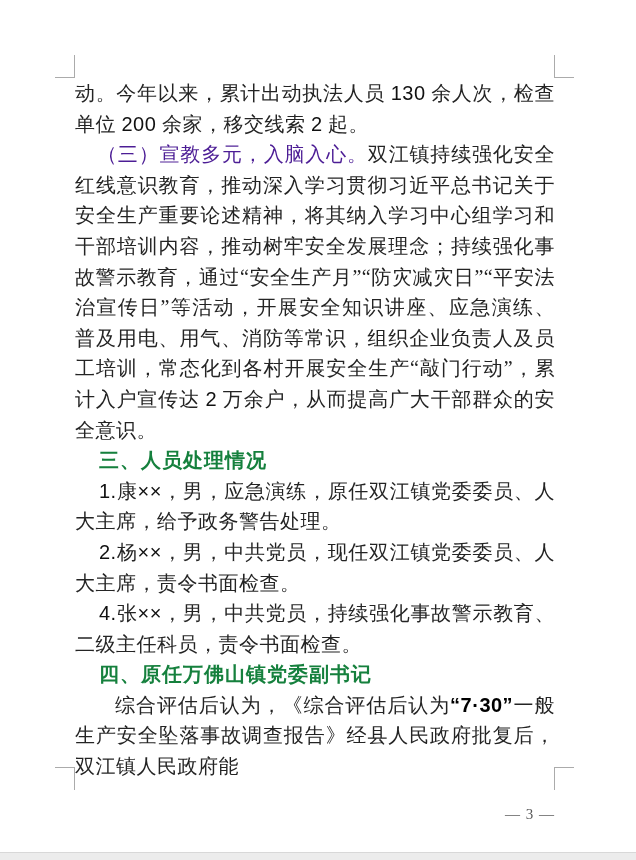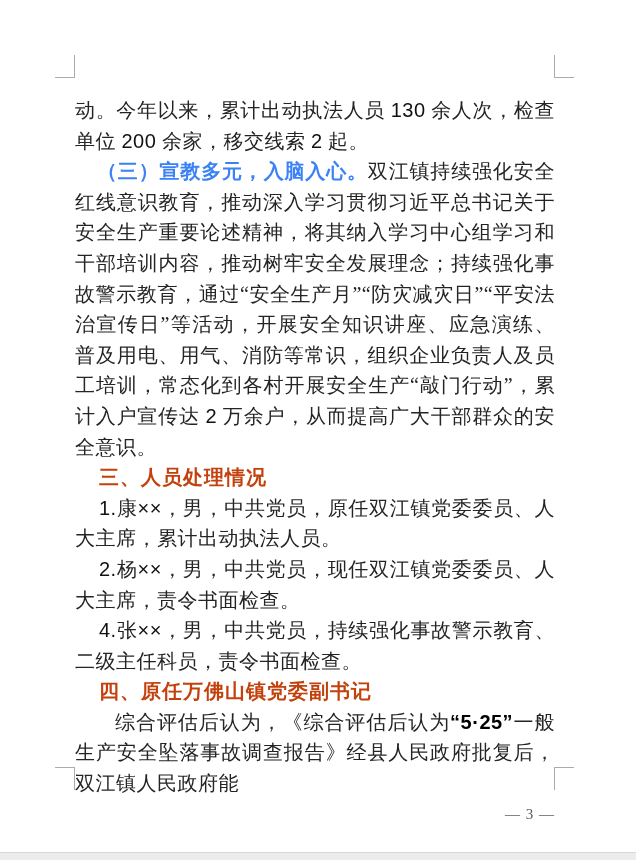--- a/index.html
+++ b/index.html
@@ -15,42 +15,42 @@
   
   .crop { position: absolute; width: 20px; height: 23px; }
   .crop-tl { left: 55px;  top: 55px;  border-right: 1px solid #ababab; border-bottom: 1px solid #ababab; }
   .crop-tr { left: 554px; top: 55px;  border-left:  1px solid #ababab; border-bottom: 1px solid #ababab; }
   .crop-bl { left: 55px;  top: 767px; border-right: 1px solid #ababab; border-top:    1px solid #ababab; }
   .crop-br { left: 554px; top: 767px; border-left:  1px solid #ababab; border-top:    1px solid #ababab; }
   
   .content {
     position: absolute;
     left: 75px;
-    top: 95px;
+    top: 78px;
     width: 480px;
     color: #242424;
     font-size: 20px;
     line-height: 30.6px;
     text-align: justify;
     letter-spacing: 0.5px;
   }
   .para { margin: 0; }
   .ptype-continuation { text-indent: 0; }
   .ptype-indent-sub   { text-indent: 22px; }
   .ptype-numbered     { text-indent: 24px; }
   .ptype-indent       { text-indent: 40px; }
   .ptype-heading {
     text-indent: 24px;
     font-family: "Liberation Sans", sans-serif;
     font-weight: 700;
-    color: #c2410c;
+    color: #15803d;
     letter-spacing: 1px;
   }
   .run-body    { }
-  .run-boldkai { font-weight: 700; color: #3b82f6; }
+  .run-boldkai { font-weight: 400; color: #4c1d95; }
   .run-num     { font-family: "Liberation Sans", sans-serif; color: #111111; }
   .run-sym     { font-family: "Liberation Sans", sans-serif; color: #111111; }
   .run-numbold { font-family: "Liberation Sans", sans-serif; font-weight: 700; color: #000000; }
   
   .footer {
     position: absolute;
     left: 75px;
     top: 806px;
     width: 480px;
     text-align: right;
@@ -77,24 +77,24 @@
 
   <div class="crop crop-tl"></div>
   <div class="crop crop-tr"></div>
   <div class="crop crop-bl"></div>
   <div class="crop crop-br"></div>
 
   <div class="content">
       <p class="para ptype-continuation"><span class="run run-body">动。今年以来，累计出动执法人员 </span><span class="run run-num">130</span><span class="run run-body"> 余人次，检查单位 </span><span class="run run-num">200</span><span class="run run-body"> 余家，移交线索 </span><span class="run run-num">2</span><span class="run run-body"> 起。</span></p>
       <p class="para ptype-indent-sub"><span class="run run-boldkai">（三）宣教多元，入脑入心。</span><span class="run run-body">双江镇持续强化安全红线意识教育，推动深入学习贯彻习近平总书记关于安全生产重要论述精神，将其纳入学习中心组学习和干部培训内容，推动树牢安全发展理念；持续强化事故警示教育，通过“安全生产月”“防灾减灾日”“平安法治宣传日”等活动，开展安全知识讲座、应急演练、普及用电、用气、消防等常识，组织企业负责人及员工培训，常态化到各村开展安全生产“敲门行动”，累计入户宣传达 </span><span class="run run-num">2</span><span class="run run-body"> 万余户，从而提高广大干部群众的安全意识。</span></p>
       <p class="para ptype-heading"><span class="run run-heading">三、人员处理情况</span></p>
-      <p class="para ptype-numbered"><span class="run run-num">1.</span><span class="run run-body">康</span><span class="run run-sym">××</span><span class="run run-body">，男，中共党员，原任双江镇党委委员、人大主席，累计出动执法人员。</span></p>
+      <p class="para ptype-numbered"><span class="run run-num">1.</span><span class="run run-body">康</span><span class="run run-sym">××</span><span class="run run-body">，男，应急演练，原任双江镇党委委员、人大主席，给予政务警告处理。</span></p>
       <p class="para ptype-numbered"><span class="run run-num">2.</span><span class="run run-body">杨</span><span class="run run-sym">××</span><span class="run run-body">，男，中共党员，现任双江镇党委委员、人大主席，责令书面检查。</span></p>
       <p class="para ptype-numbered"><span class="run run-num">4.</span><span class="run run-body">张</span><span class="run run-sym">××</span><span class="run run-body">，男，中共党员，持续强化事故警示教育、二级主任科员，责令书面检查。</span></p>
       <p class="para ptype-heading"><span class="run run-heading">四、原任万佛山镇党委副书记</span></p>
-      <p class="para ptype-indent"><span class="run run-body">综合评估后认为，《综合评估后认为</span><span class="run run-numbold">“5·25”</span><span class="run run-body">一般生产安全坠落事故调查报告》经县人民政府批复后，双江镇人民政府能</span></p>
+      <p class="para ptype-indent"><span class="run run-body">综合评估后认为，《综合评估后认为</span><span class="run run-numbold">“7·30”</span><span class="run run-body">一般生产安全坠落事故调查报告》经县人民政府批复后，双江镇人民政府能</span></p>
     </div>
 
   <div class="footer">— 3 —</div>
 
   <div class="page-edge-gap"></div>
 
 </div>
 
 </body></html>

